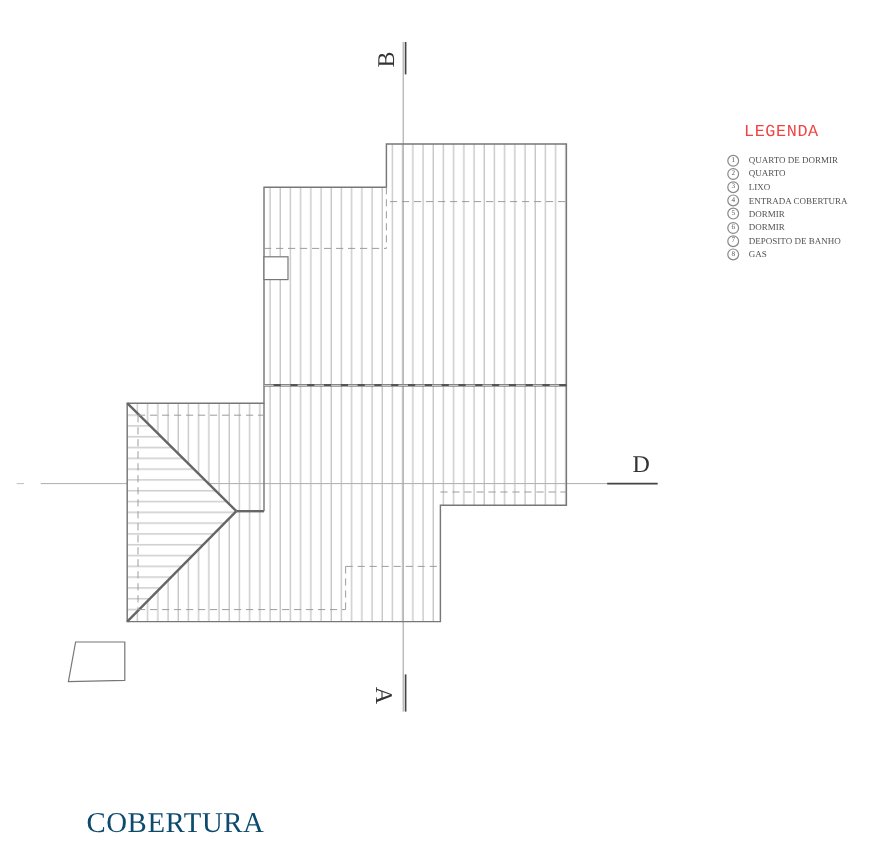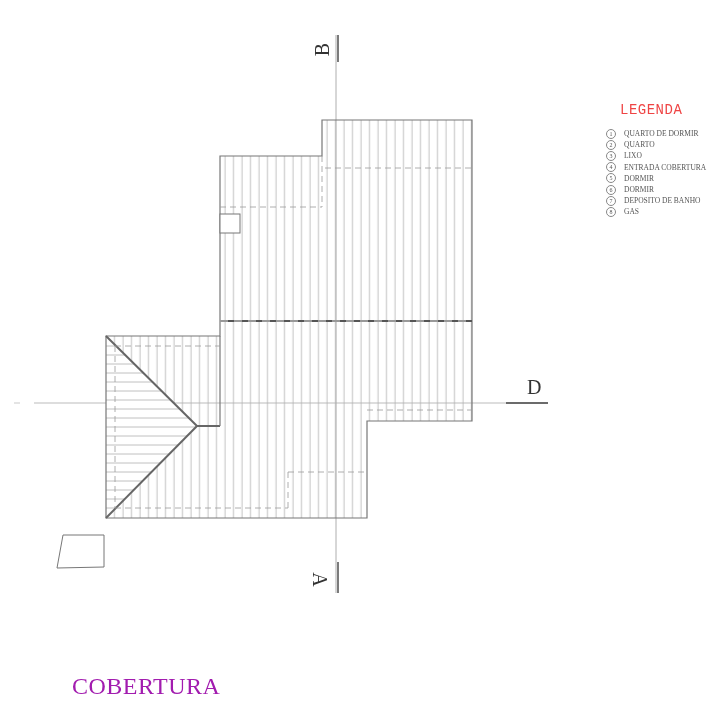--- a/index.html
+++ b/index.html
@@ -6,21 +6,21 @@
   body { width: 728px; height: 720px; position: relative; overflow: hidden; font-family: "Liberation Serif", serif; }
   #drawing { position: absolute; left: 0; top: 0; }
   .axis-label { position: absolute; font-family: "Liberation Serif", serif; font-size: 20px; color: #333; }
   #label-b { left: 316px; top: 38px; transform: rotate(-90deg); transform-origin: center; }
   #label-a { left: 312px; top: 568px; transform: rotate(90deg); transform-origin: center; }
   #label-d { left: 527px; top: 376px; }
   #legend { position: absolute; left: 606px; top: 102px; }
   #legend-title { font-family: Liberation Mono, monospace; font-size: 14px; color: #ef4444; margin: 0 0 10px 14px; letter-spacing: 0.5px; }
   .legend-item { display: flex; align-items: center; height: 11.2px; font-size: 7.5px; color: #555; white-space: nowrap; }
   .legend-num { display: inline-flex; width: 8px; height: 8px; border: 1px solid #888; border-radius: 50%; font-size: 6px; align-items: center; justify-content: center; margin-right: 8px; color: #555; }
-  #page-title { position: absolute; left: 72px; top: 673px; font-family: "Liberation Serif", serif; font-size: 24px; color: #a21caf; letter-spacing: 0.5px; }
+  #page-title { position: absolute; left: 72px; top: 673px; font-family: "Liberation Serif", serif; font-size: 24px; color: #0c4a6e; letter-spacing: 0.5px; }
 </style>
 </head>
 <body>
 
 <svg id="drawing" width="728" height="720" viewBox="0 0 728 720" xmlns="http://www.w3.org/2000/svg">
   <defs>
     <pattern id="vstripes" patternUnits="userSpaceOnUse" width="8.5" height="10">
       <line x1="4" y1="0" x2="4" y2="10" stroke="#b0b0b0" stroke-width="0.8"></line>
     </pattern>
     <pattern id="hstripes" patternUnits="userSpaceOnUse" width="10" height="9">

